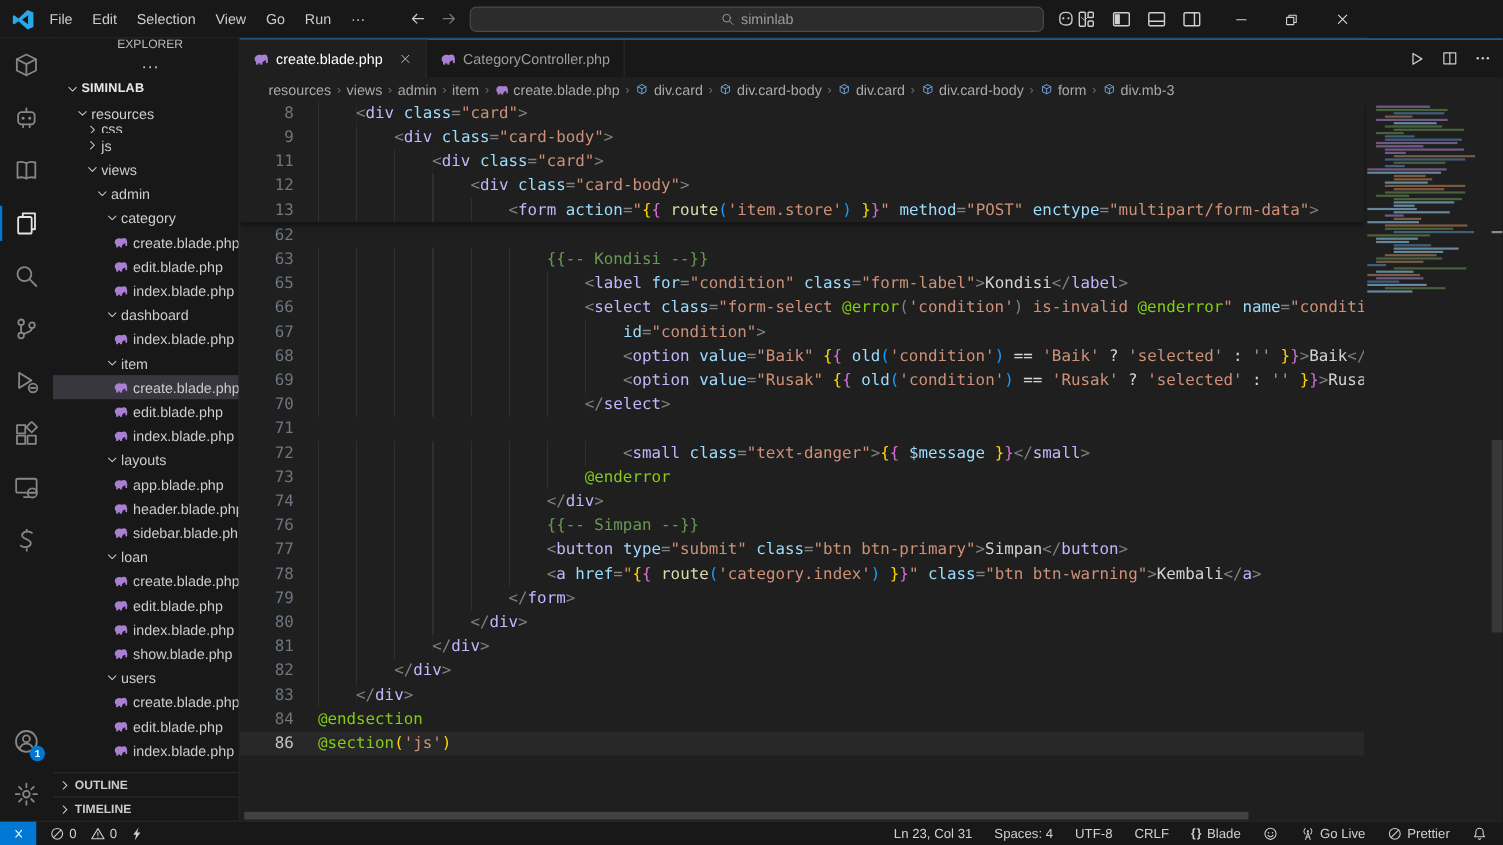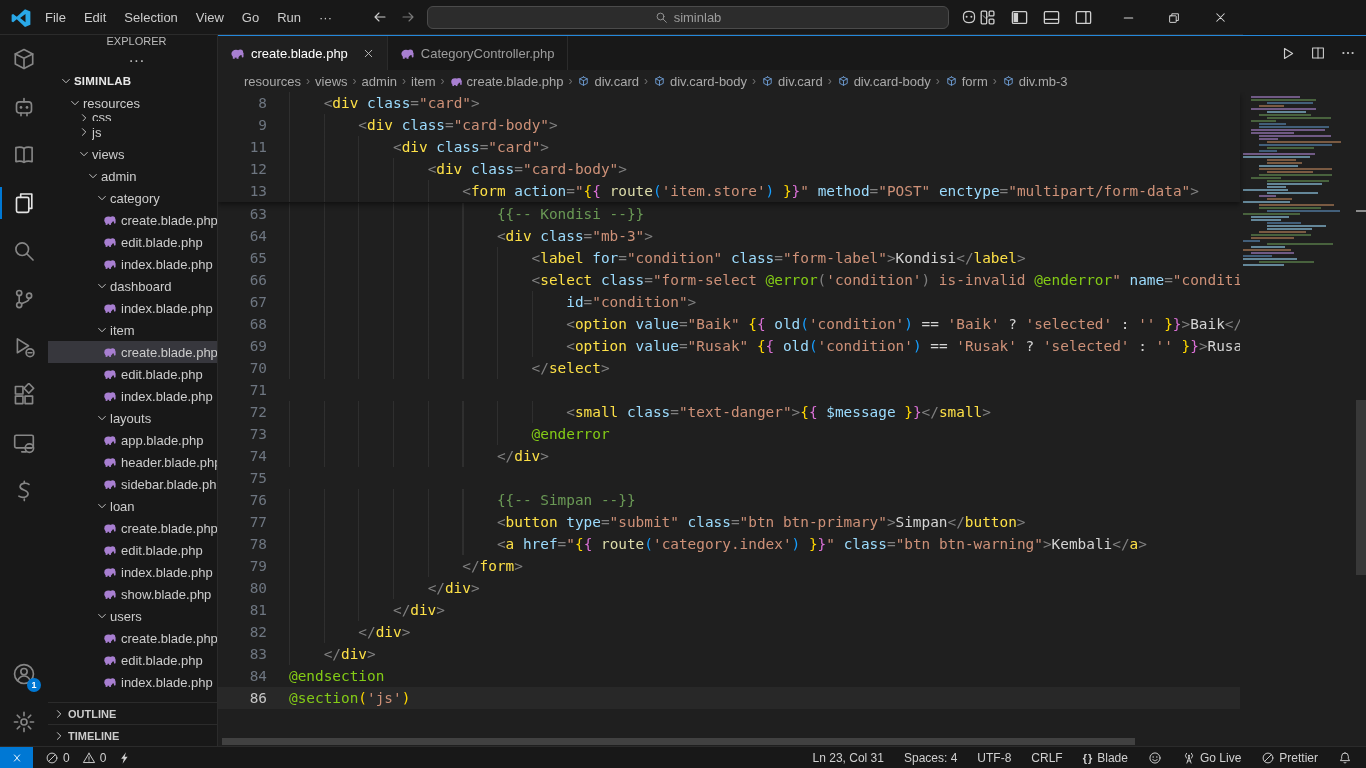--- a/index.html
+++ b/index.html
@@ -68,21 +68,21 @@
   #coderows { position:absolute; left:0; top:111px; width:1022px; overflow:hidden; }
   #sticky { position:absolute; left:0; top:0; width:1022px; height:110px; background:#1f1f1f;
             box-shadow:0 3px 5px rgba(0,0,0,.45); z-index:3; }
   .row { display:flex; height:22px; font:14.4px/22px "DejaVu Sans Mono", monospace; white-space:pre; }
   .row.cur { background:#282828; }
   .ln { width:63px; padding-right:14px; flex:none; text-align:right; color:#6e7681; }
   .row.cur .ln { color:#c6c6c6; }
   .lc { padding-left:8px; white-space:pre; }
   .tk-i { display:inline-block; height:22px; vertical-align:top;
           background:repeating-linear-gradient(to right, rgba(255,255,255,.07) 0 1px, transparent 1px 34.7px); }
-  .tk-p{color:#808080} .tk-t{color:#fde047} .tk-a{color:#9cdcfe} .tk-s{color:#ce9178}
+  .tk-p{color:#808080} .tk-t{color:#c4b5fd} .tk-a{color:#9cdcfe} .tk-s{color:#ce9178}
   .tk-c{color:#6a9955} .tk-d{color:#84cc16} .tk-k{color:#d4d4d4} .tk-f{color:#dcdcaa}
   .tk-v{color:#9cdcfe} .tk-b1{color:#ffd700} .tk-b2{color:#da70d6} .tk-b3{color:#179fff}
 
   #minimap { position:absolute; left:1022px; top:0; width:116px; height:654px; background:#1f1f1f; }
   .mm-bar { position:absolute; height:2px; opacity:.55; }
   #vscroll { position:absolute; left:1138px; top:0; width:10px; height:654px; }
   #vscroll .thumb { position:absolute; left:0; top:308px; width:10px; height:175px; background:rgba(121,121,121,.28); }
   #vscroll .mark { position:absolute; left:0; top:118px; width:10px; height:2px; background:rgba(230,230,230,.55); }
   #hthumb { position:absolute; left:4px; top:646px; width:913px; height:7px; background:rgba(121,121,121,.38); }
 
@@ -816,33 +816,32 @@
             <svg viewBox="0 0 16 16" width="13" height="13" fill="none" stroke="currentColor" stroke-width="1.1" stroke-linecap="round" stroke-linejoin="round">
               <path d="M8 2.4l4.6 2.3v5.6L8 12.6 3.4 10.3V4.7L8 2.4z"></path>
               <path d="M3.4 4.7 8 7l4.6-2.3M8 7v5.6"></path>
             </svg>
           </span>
           <span>div.mb-3</span>
         </span>
       </div>
     <div id="content">
       <div id="coderows">
+          <div class="row"><span class="ln">62</span><span class="lc"></span></div>
           <div class="row"><span class="ln">63</span><span class="lc"><span class="tk-i">                        </span><span class="tk-c">{{-- Kondisi --}}</span></span></div>
-          <div class="row"><span class="ln">64</span><span class="lc"><span class="tk-i">                        </span><span class="tk-p">&lt;</span><span class="tk-t">div</span><span class="tk-k"> </span><span class="tk-a">class</span><span class="tk-p">=</span><span class="tk-s">"mb-3"</span><span class="tk-p">&gt;</span></span></div>
           <div class="row"><span class="ln">65</span><span class="lc"><span class="tk-i">                            </span><span class="tk-p">&lt;</span><span class="tk-t">label</span><span class="tk-k"> </span><span class="tk-a">for</span><span class="tk-p">=</span><span class="tk-s">"condition"</span><span class="tk-k"> </span><span class="tk-a">class</span><span class="tk-p">=</span><span class="tk-s">"form-label"</span><span class="tk-p">&gt;</span><span class="tk-k">Kondisi</span><span class="tk-p">&lt;/</span><span class="tk-t">label</span><span class="tk-p">&gt;</span></span></div>
           <div class="row"><span class="ln">66</span><span class="lc"><span class="tk-i">                            </span><span class="tk-p">&lt;</span><span class="tk-t">select</span><span class="tk-k"> </span><span class="tk-a">class</span><span class="tk-p">=</span><span class="tk-s">"form-select </span><span class="tk-d">@error</span><span class="tk-p">(</span><span class="tk-s">'condition'</span><span class="tk-p">)</span><span class="tk-s"> is-invalid </span><span class="tk-d">@enderror</span><span class="tk-s">"</span><span class="tk-k"> </span><span class="tk-a">name</span><span class="tk-p">=</span><span class="tk-s">"condition"</span></span></div>
           <div class="row"><span class="ln">67</span><span class="lc"><span class="tk-i">                                </span><span class="tk-a">id</span><span class="tk-p">=</span><span class="tk-s">"condition"</span><span class="tk-p">&gt;</span></span></div>
           <div class="row"><span class="ln">68</span><span class="lc"><span class="tk-i">                                </span><span class="tk-p">&lt;</span><span class="tk-t">option</span><span class="tk-k"> </span><span class="tk-a">value</span><span class="tk-p">=</span><span class="tk-s">"Baik"</span><span class="tk-k"> </span><span class="tk-b1">{</span><span class="tk-b2">{</span><span class="tk-k"> </span><span class="tk-v">old</span><span class="tk-b3">(</span><span class="tk-s">'condition'</span><span class="tk-b3">)</span><span class="tk-k"> == </span><span class="tk-s">'Baik'</span><span class="tk-k"> ? </span><span class="tk-s">'selected'</span><span class="tk-k"> : </span><span class="tk-s">''</span><span class="tk-k"> </span><span class="tk-b1">}</span><span class="tk-b2">}</span><span class="tk-p">&gt;</span><span class="tk-k">Baik</span><span class="tk-p">&lt;/</span></span></div>
           <div class="row"><span class="ln">69</span><span class="lc"><span class="tk-i">                                </span><span class="tk-p">&lt;</span><span class="tk-t">option</span><span class="tk-k"> </span><span class="tk-a">value</span><span class="tk-p">=</span><span class="tk-s">"Rusak"</span><span class="tk-k"> </span><span class="tk-b1">{</span><span class="tk-b2">{</span><span class="tk-k"> </span><span class="tk-v">old</span><span class="tk-b3">(</span><span class="tk-s">'condition'</span><span class="tk-b3">)</span><span class="tk-k"> == </span><span class="tk-s">'Rusak'</span><span class="tk-k"> ? </span><span class="tk-s">'selected'</span><span class="tk-k"> : </span><span class="tk-s">''</span><span class="tk-k"> </span><span class="tk-b1">}</span><span class="tk-b2">}</span><span class="tk-p">&gt;</span><span class="tk-k">Rusak</span></span></div>
           <div class="row"><span class="ln">70</span><span class="lc"><span class="tk-i">                            </span><span class="tk-p">&lt;/</span><span class="tk-t">select</span><span class="tk-p">&gt;</span></span></div>
           <div class="row"><span class="ln">71</span></div>
           <div class="row"><span class="ln">72</span><span class="lc"><span class="tk-i">                                </span><span class="tk-p">&lt;</span><span class="tk-t">small</span><span class="tk-k"> </span><span class="tk-a">class</span><span class="tk-p">=</span><span class="tk-s">"text-danger"</span><span class="tk-p">&gt;</span><span class="tk-b1">{</span><span class="tk-b2">{</span><span class="tk-k"> </span><span class="tk-v">$message</span><span class="tk-k"> </span><span class="tk-b1">}</span><span class="tk-b2">}</span><span class="tk-p">&lt;/</span><span class="tk-t">small</span><span class="tk-p">&gt;</span></span></div>
           <div class="row"><span class="ln">73</span><span class="lc"><span class="tk-i">                            </span><span class="tk-d">@enderror</span></span></div>
           <div class="row"><span class="ln">74</span><span class="lc"><span class="tk-i">                        </span><span class="tk-p">&lt;/</span><span class="tk-t">div</span><span class="tk-p">&gt;</span></span></div>
-          <div class="row"><span class="ln">75</span><span class="lc"></span></div>
           <div class="row"><span class="ln">76</span><span class="lc"><span class="tk-i">                        </span><span class="tk-c">{{-- Simpan --}}</span></span></div>
           <div class="row"><span class="ln">77</span><span class="lc"><span class="tk-i">                        </span><span class="tk-p">&lt;</span><span class="tk-t">button</span><span class="tk-k"> </span><span class="tk-a">type</span><span class="tk-p">=</span><span class="tk-s">"submit"</span><span class="tk-k"> </span><span class="tk-a">class</span><span class="tk-p">=</span><span class="tk-s">"btn btn-primary"</span><span class="tk-p">&gt;</span><span class="tk-k">Simpan</span><span class="tk-p">&lt;/</span><span class="tk-t">button</span><span class="tk-p">&gt;</span></span></div>
           <div class="row"><span class="ln">78</span><span class="lc"><span class="tk-i">                        </span><span class="tk-p">&lt;</span><span class="tk-t">a</span><span class="tk-k"> </span><span class="tk-a">href</span><span class="tk-p">=</span><span class="tk-s">"</span><span class="tk-b1">{</span><span class="tk-b2">{</span><span class="tk-k"> </span><span class="tk-f">route</span><span class="tk-b3">(</span><span class="tk-s">'category.index'</span><span class="tk-b3">)</span><span class="tk-k"> </span><span class="tk-b1">}</span><span class="tk-b2">}</span><span class="tk-s">"</span><span class="tk-k"> </span><span class="tk-a">class</span><span class="tk-p">=</span><span class="tk-s">"btn btn-warning"</span><span class="tk-p">&gt;</span><span class="tk-k">Kembali</span><span class="tk-p">&lt;/</span><span class="tk-t">a</span><span class="tk-p">&gt;</span></span></div>
           <div class="row"><span class="ln">79</span><span class="lc"><span class="tk-i">                    </span><span class="tk-p">&lt;/</span><span class="tk-t">form</span><span class="tk-p">&gt;</span></span></div>
           <div class="row"><span class="ln">80</span><span class="lc"><span class="tk-i">                </span><span class="tk-p">&lt;/</span><span class="tk-t">div</span><span class="tk-p">&gt;</span></span></div>
           <div class="row"><span class="ln">81</span><span class="lc"><span class="tk-i">            </span><span class="tk-p">&lt;/</span><span class="tk-t">div</span><span class="tk-p">&gt;</span></span></div>
           <div class="row"><span class="ln">82</span><span class="lc"><span class="tk-i">        </span><span class="tk-p">&lt;/</span><span class="tk-t">div</span><span class="tk-p">&gt;</span></span></div>
           <div class="row"><span class="ln">83</span><span class="lc"><span class="tk-i">    </span><span class="tk-p">&lt;/</span><span class="tk-t">div</span><span class="tk-p">&gt;</span></span></div>
           <div class="row"><span class="ln">84</span><span class="lc"><span class="tk-d">@endsection</span></span></div>
           <div class="row cur"><span class="ln">86</span><span class="lc"><span class="tk-d">@section</span><span class="tk-b1">(</span><span class="tk-s">'js'</span><span class="tk-b1">)</span></span></div>

